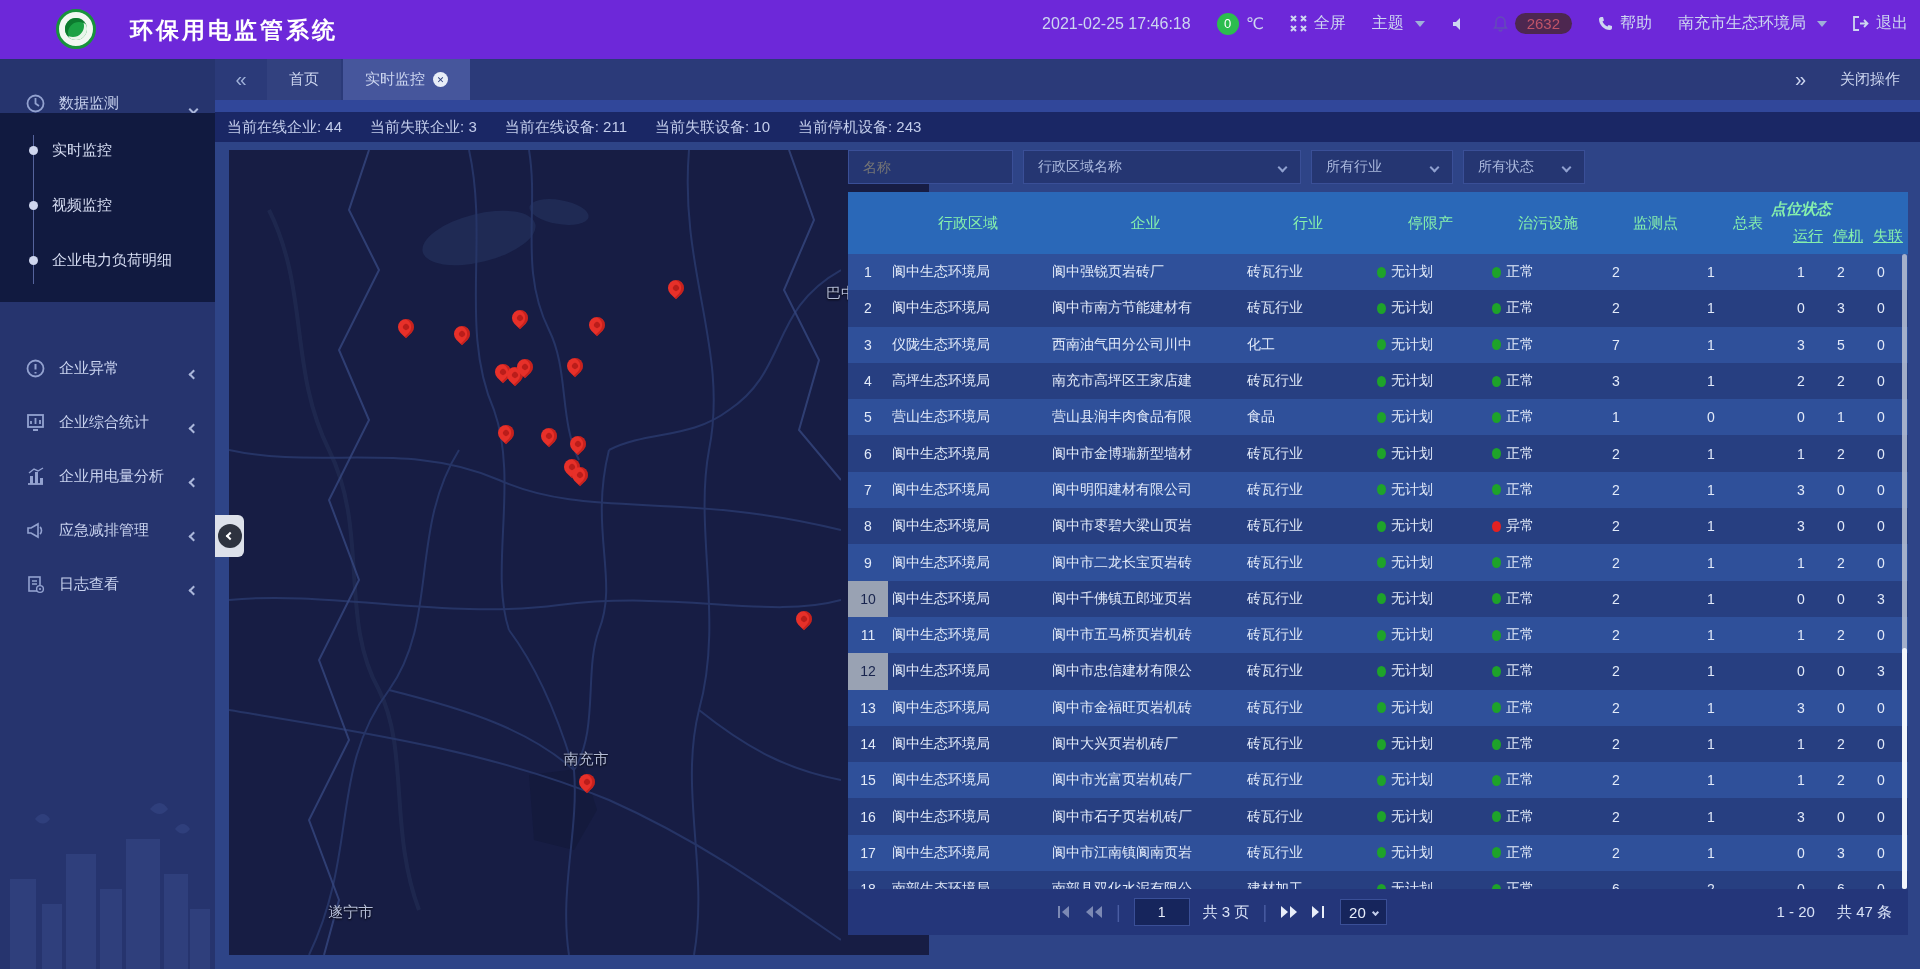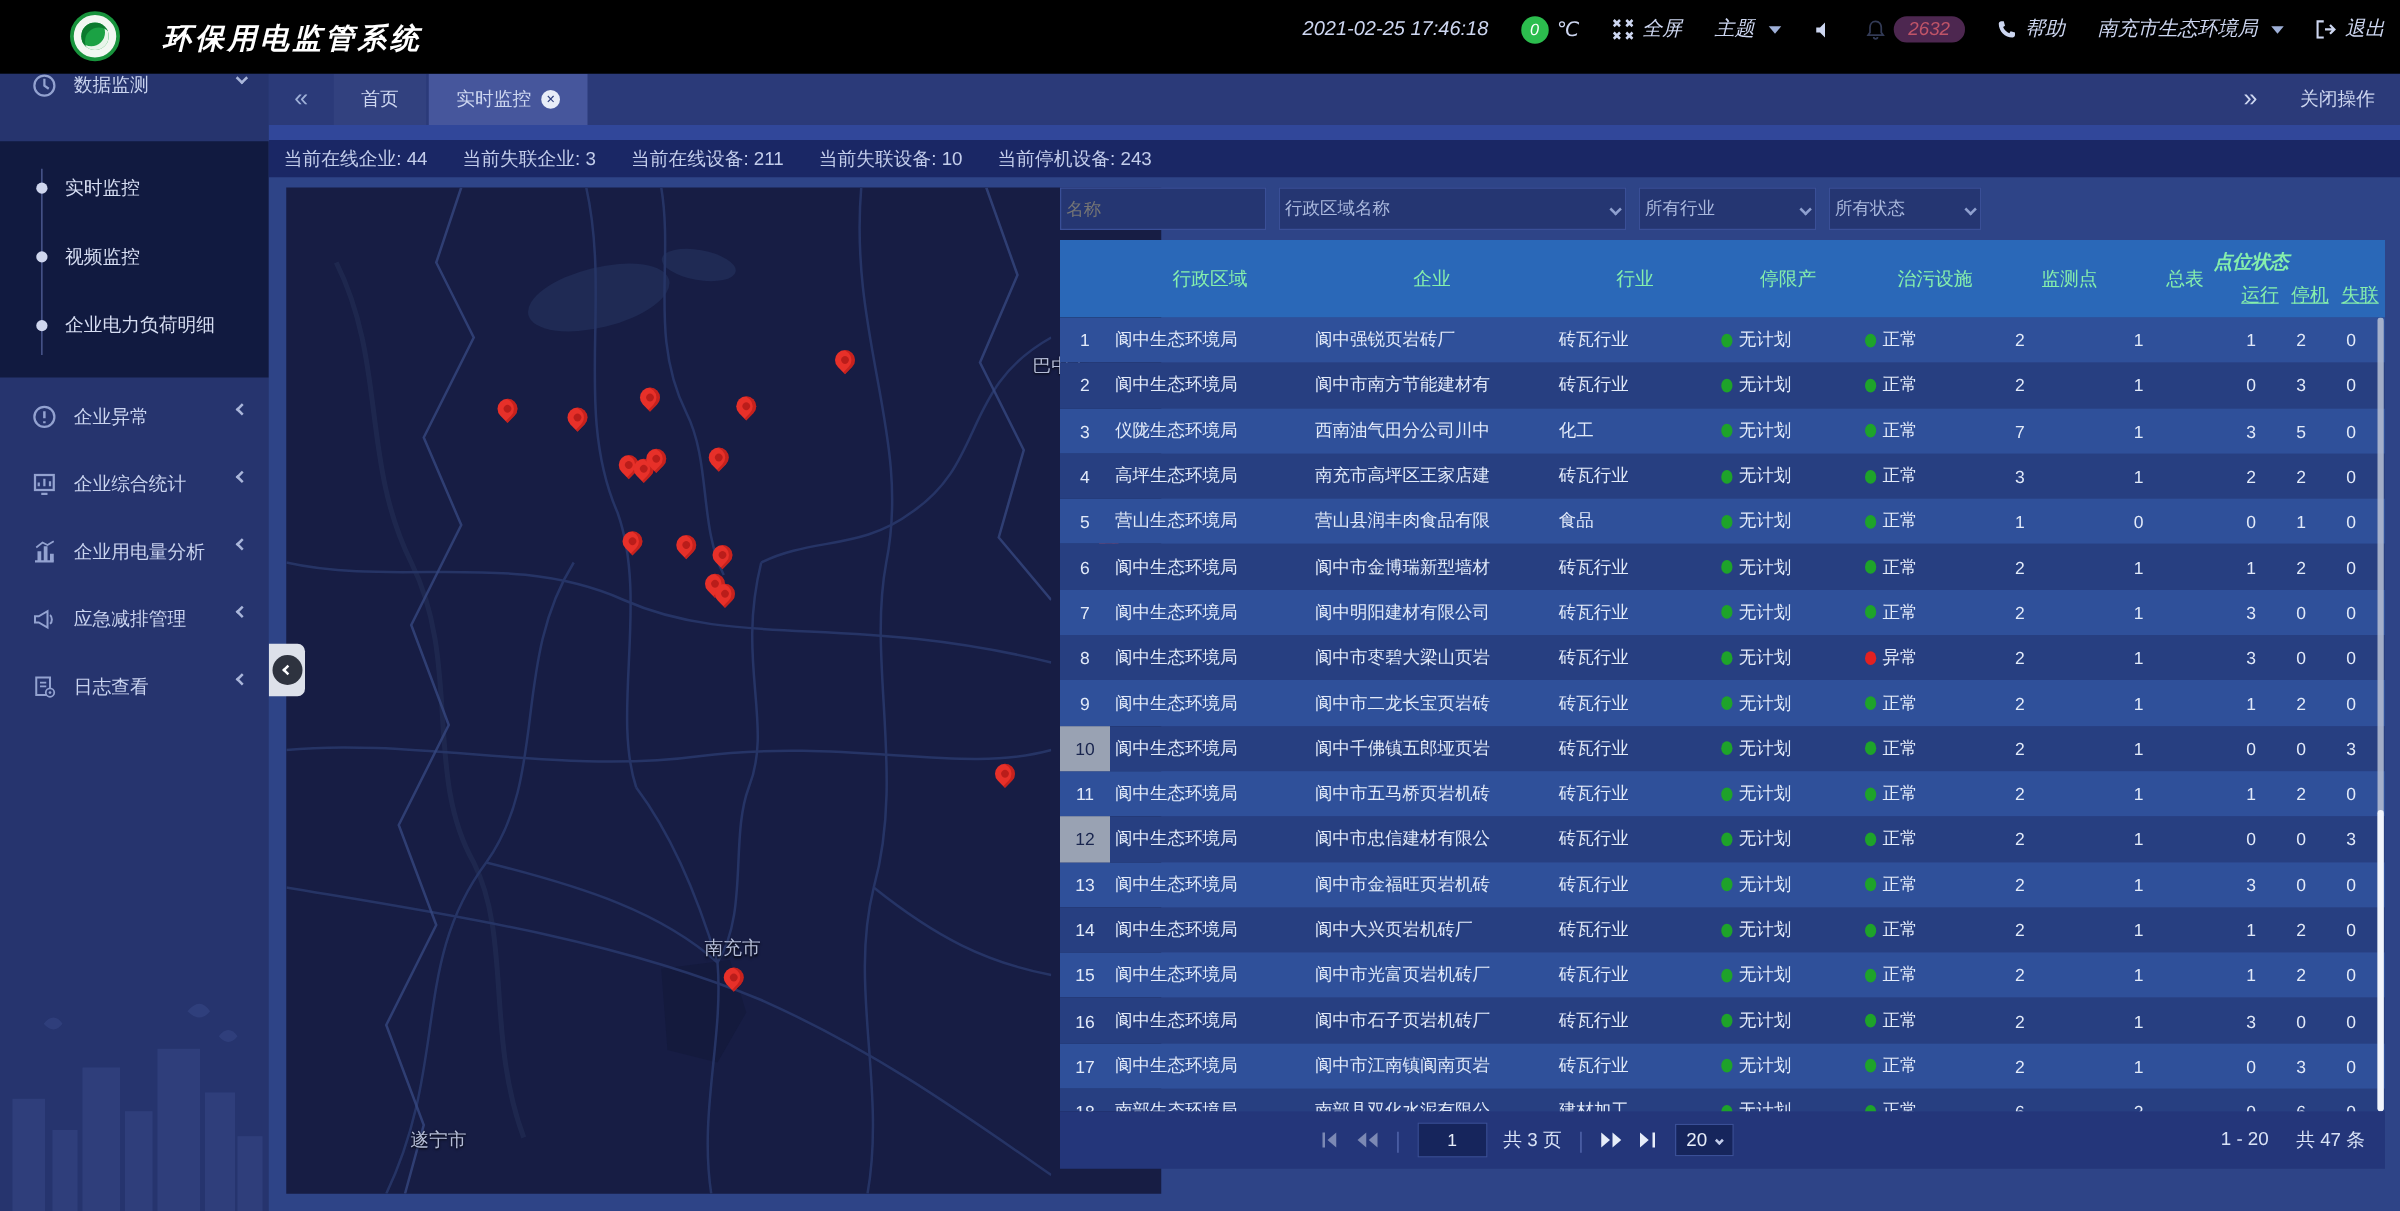--- a/index.html
+++ b/index.html
@@ -1,42 +1,42 @@
 <!DOCTYPE html>
 <html><head>
 <meta charset="utf-8">
 <style>
   * { margin:0; padding:0; box-sizing:border-box; }
   html,body { width:1920px; height:969px; overflow:hidden; background:#2e4487;
     font-family:"Liberation Sans","DejaVu Sans",sans-serif; }
   .app { position:relative; width:1920px; height:969px; }
 
   
-  .hdr { position:absolute; left:0; top:0; width:1920px; height:59px; background:#000000;
-    display:flex; align-items:center; z-index:30;font-style:italic; }
+  .hdr { position:absolute; left:0; top:0; width:1920px; height:59px; background:#6d28d9;
+    display:flex; align-items:center; z-index:30; }
   .logo { position:absolute; left:56px; top:9px; width:40px; height:40px; border-radius:50%;
     background:#f2f7f2; border:3px solid #18933c; display:flex; align-items:center; justify-content:center; }
   .logo .core { width:22px; height:22px; border-radius:50%; background:#1ba244;
     box-shadow: inset 3px 4px 0 #0c7a2e, inset -3px -3px 0 #e8f5ea; }
   .hdr-title { position:absolute; left:130px; top:15px; font-size:23px; font-weight:bold; color:#ffffff; letter-spacing:3px; }
   .hdr-right { position:absolute; right:12px; top:0; height:47px; display:flex; align-items:center; gap:26px;
     color:#cdd6f0; font-size:16px; }
   .hdr-item { display:flex; align-items:center; gap:7px; cursor:pointer; white-space:nowrap; }
   .temp-circle { width:22px; height:22px; border-radius:50%; background:#2cbd4e; color:#fff;
     font-size:13px; display:flex; align-items:center; justify-content:center; }
   .caret { width:0; height:0; border-left:5px solid transparent; border-right:5px solid transparent;
     border-top:6px solid #9fb0d8; display:inline-block; margin-left:4px; }
   .badge-pill { background:#4d2750; color:#c05468; border-radius:11px; padding:2px 12px; font-size:15px; }
   .bell { opacity:.55; }
   .hicon { display:inline-flex; }
   .hicon svg { display:block; }
 
   
   .side { position:absolute; left:0; top:59px; width:215px; height:910px; background:#26346e; z-index:20; overflow:hidden; }
-  .side-item { height:54px; display:flex; align-items:flex-start; padding:0 18px 0 26px; color:#c9d3ef;
+  .side-item { height:54px; display:flex; align-items:flex-end; padding:0 18px 0 26px; color:#c9d3ef;
     font-size:15px; cursor:pointer; position:relative; }
   .side-item .lbl { margin-left:14px; flex:1; }
   .chev { width:7px; height:7px; border-left:2px solid #aab6da; border-bottom:2px solid #aab6da; display:inline-block; }
   .chev.down { transform:rotate(-45deg); }
   .chev.left { transform:rotate(45deg); }
   .submenu { background:#111a40; padding:10px 0 14px 0; position:relative; }
   .submenu .rail { position:absolute; left:33px; top:22px; bottom:18px; width:1px; background:#55639c; }
   .sub-item { height:55px; display:flex; align-items:center; padding-left:52px; color:#d6ddf2; font-size:15px;
     cursor:pointer; position:relative; }
   .sub-item .dot { position:absolute; left:29px; width:9px; height:9px; border-radius:50%; background:#cfd6ee; }
@@ -77,21 +77,21 @@
   .collapse-btn { position:absolute; left:0px; top:373px; width:29px; height:42px; background:#dde1ea;
     border-radius:0 6px 6px 0; display:flex; align-items:center; justify-content:center; cursor:pointer; z-index:5; }
   .collapse-btn .cir { width:24px; height:24px; border-radius:50%; background:#2e333f; color:#fff;
     display:flex; align-items:center; justify-content:center; }
   .collapse-btn .cir .chev { border-color:#fff; width:6px; height:6px; }
 
   
   .panel { position:absolute; left:633px; top:8px; width:1060px; height:805px; }
   .filters { display:flex; gap:10px; height:34px; }
   .f-input, .f-select { background:#253672; border:1px solid #3a4f97; color:#aab8dd; font-size:14px;
-    display:flex; align-items:center; padding:0 4px; position:relative; }
+    display:flex; align-items:center; padding:0 14px; position:relative; }
   .f-input input { background:transparent; border:none; outline:none; color:#aab8dd; font-size:14px; width:100%;
     font-family:inherit; }
   .f-input { width:165px; }
   .f-select { cursor:pointer; justify-content:space-between; }
   .f-select .chev { border-color:#8fa0cf; margin-left:10px; }
   .fs-region { width:278px; } .fs-industry { width:142px; } .fs-status { width:122px; }
 
   .grid { display:grid; grid-template-columns:40px 160px 195px 130px 115px 120px 95px 90px 40px 40px 1fr; }
   .thead { margin-top:8px; height:62px; background:#2a68b8; color:#86efac; font-size:15px; position:relative; }
   .thead .th { display:flex; align-items:center; justify-content:center; }

